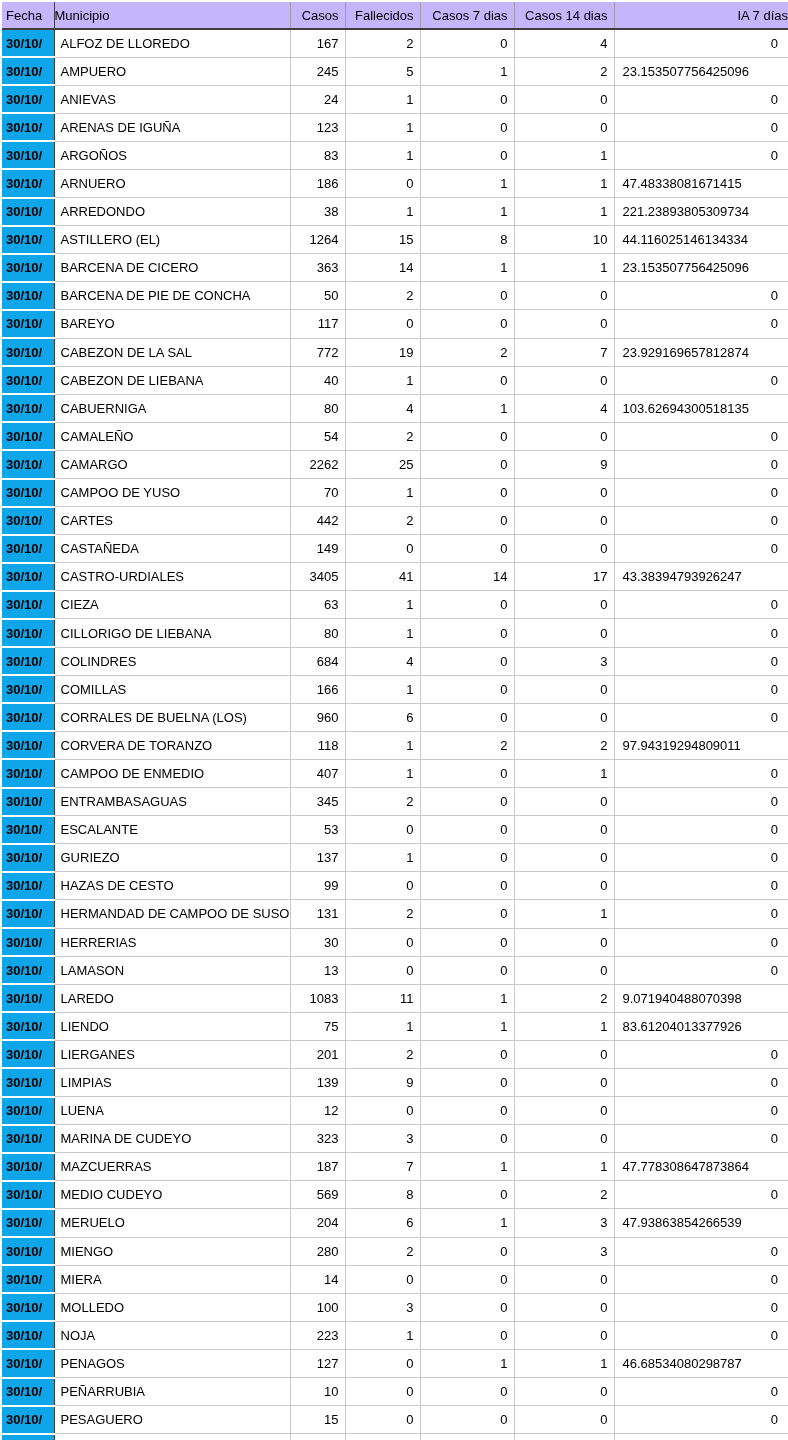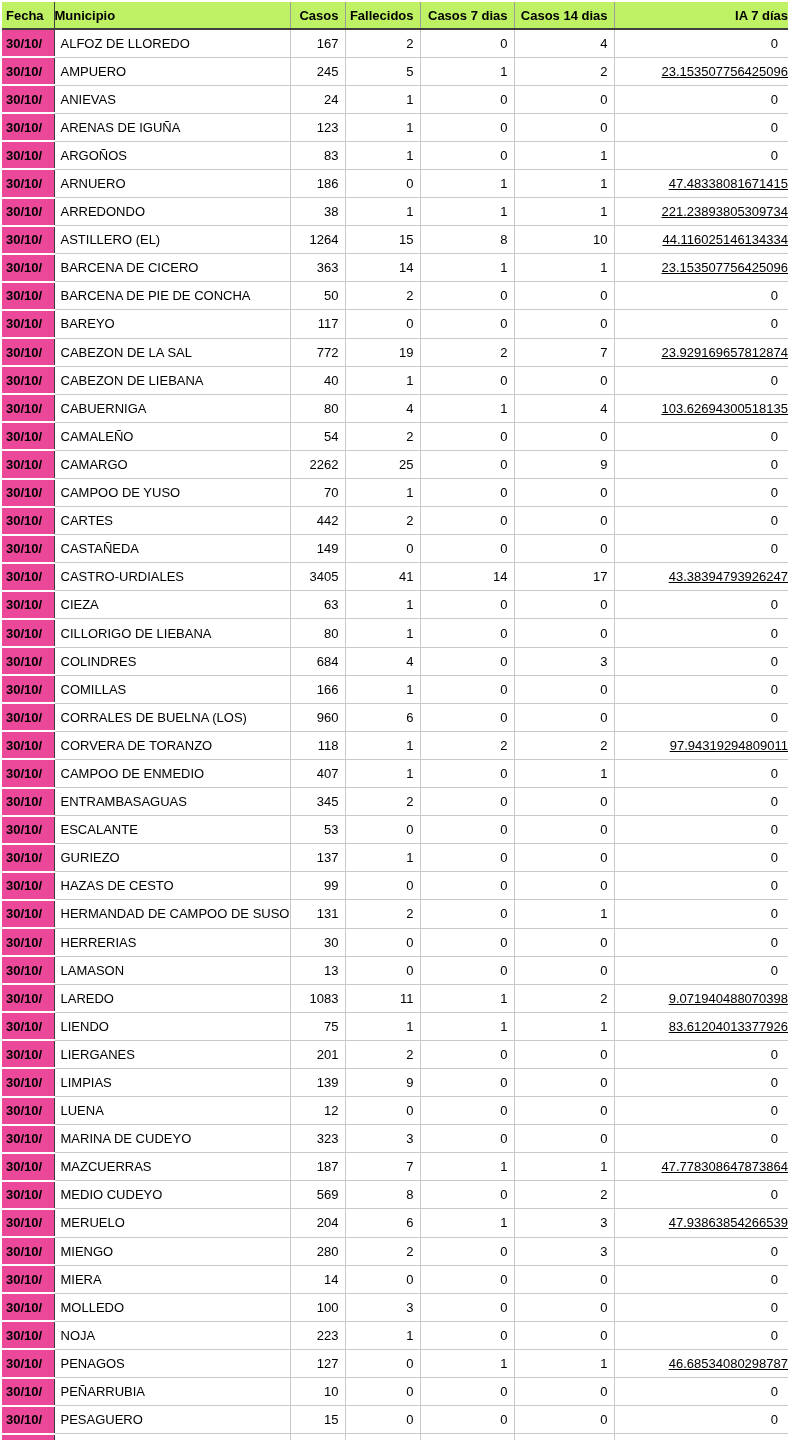--- a/index.html
+++ b/index.html
@@ -9,41 +9,41 @@
     -webkit-font-smoothing:antialiased;
   }
   .viewport{position:relative;width:788px;height:1440px;overflow:hidden;background:#ffffff;}
   table.data-table{
     position:absolute;left:2px;top:2px;width:786px;
     border-collapse:collapse;table-layout:fixed;
     font-size:13px;color:#000;
   }
   th,td{padding:0;margin:0;white-space:nowrap;overflow:hidden;vertical-align:middle;}
   thead th{
-    background:#bef264;height:26px;font-weight:bold;
+    background:#c4b5fd;height:26px;font-weight:normal;
     border-bottom:2px solid #3f3f3f;
     border-right:1px solid #9d9d9d;
     text-align:right;padding-right:6px;
   }
   th.h-fecha{text-align:left;padding-left:4px;padding-right:0;border-right:1px solid #3f3f3f;}
   th.h-muni{text-align:left;padding-right:0;}
   th.h-ia{text-align:right;padding-left:7px;padding-right:0;border-right:none;}
   tbody td{
     height:26.1px;background:#ffffff;
     border-bottom:1px solid #c9c9c9;
     border-right:1px solid #c9c9c9;
   }
   td.c-fecha{
-    background:#ec4899;font-weight:bold;text-align:left;padding-left:4px;
+    background:#0ea5e9;font-weight:bold;text-align:left;padding-left:4px;
     border-bottom:2px solid #ffffff;border-right:1px solid #3f3f3f;
   }
   td.c-muni{text-align:left;padding-left:6px;margin-left:48px;}
   td.c-num{text-align:right;padding-right:6px;}
   td.c-ia-num{text-align:right;padding-right:10px;border-right:none;}
-  td.c-ia-dec{text-align:right;padding-left:16px;border-right:none;text-decoration:underline;}
+  td.c-ia-dec{text-align:left;padding-left:8px;border-right:none;}
 </style>
 </head>
 <body>
 
 <div class="viewport">
   <table class="data-table">
     <colgroup>
       <col style="width:52px">
         <col style="width:236px">
         <col style="width:55px">

